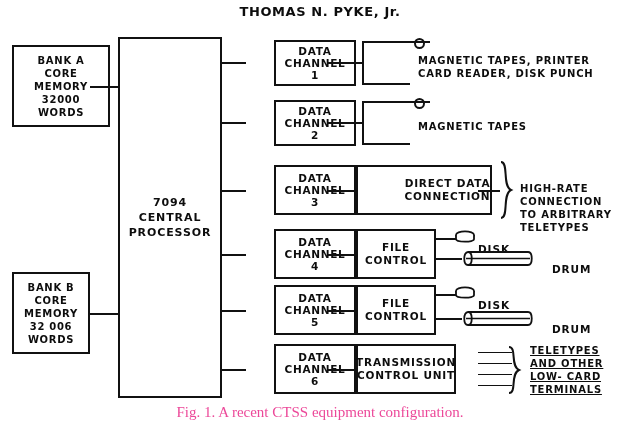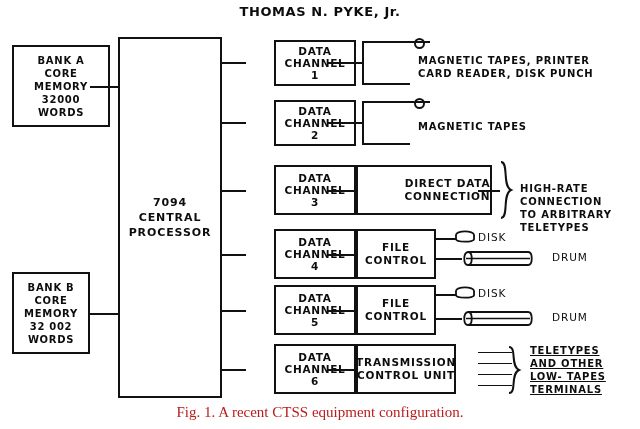--- a/index.html
+++ b/index.html
@@ -37,21 +37,21 @@
   }
 
   .caption {
     position: absolute;
     left: 0;
     top: 404px;
     width: 640px;
     text-align: center;
     font-family: "Liberation Serif", "DejaVu Serif", serif;
     font-size: 15px;
-    color: #b91c1c;
+    color: #ec4899;
   }
 
   
   .box {
     position: absolute;
     box-sizing: border-box;
     border: 2px solid #111111;
     background: #ffffff;
     display: flex;
     flex-direction: column;
@@ -108,24 +108,25 @@
     letter-spacing: 0.8px;
     line-height: 13px;
     color: #0d0d0d;
     white-space: nowrap;
   }
   .rlabel .ln { display: block; }
 
   .dev-label {
     position: absolute;
     font-size: 10.5px;
-    font-weight: normal;
+    font-weight: bold;
     letter-spacing: 0.9px;
     color: #0d0d0d;
     white-space: nowrap;
+    margin-top: 12px;
   }
 
   
   .disk-icon { position: absolute; }
   
   .drum-icon { position: absolute; }
   
   .brace-icon { position: absolute; }
 </style>
 </head>
@@ -140,21 +141,21 @@
     <span class="ln">CORE</span>
     <span class="ln">MEMORY</span>
     <span class="ln">32000</span>
     <span class="ln">WORDS</span>
   </div>
 
   <div class="box memory-box" style="left:12px; top:272px; width:78px; height:82px;">
     <span class="ln">BANK B</span>
     <span class="ln">CORE</span>
     <span class="ln">MEMORY</span>
-    <span class="ln">32 002</span>
+    <span class="ln">32 006</span>
     <span class="ln">WORDS</span>
   </div>
 
   <div class="hline" style="left:90px; top:86px; width:30px;"></div>
   <div class="hline" style="left:90px; top:313px; width:30px;"></div>
 
   <div class="box cpu-box" style="left:118px; top:37px; width:104px; height:361px;">
     <span class="ln">7094</span>
     <span class="ln">CENTRAL</span>
     <span class="ln">PROCESSOR</span>
@@ -279,19 +280,19 @@
   <div class="thinline" style="left:478px; top:352px; width:34px;"></div>
   <div class="thinline" style="left:478px; top:363px; width:34px;"></div>
   <div class="thinline" style="left:478px; top:374px; width:34px;"></div>
   <div class="thinline" style="left:478px; top:385px; width:34px;"></div>
   <svg class="brace-icon" style="left:506px; top:345px;" width="16" height="50" viewBox="0 0 16 50">
     <path d="M3 2 C 11 2, 4 21, 13 25 C 4 29, 11 48, 3 48" fill="none" stroke="#111111" stroke-width="2"></path>
   </svg>
   <div class="rlabel" style="left:530px; top:344px;text-decoration:underline;">
     <span class="ln">TELETYPES</span>
     <span class="ln">AND OTHER</span>
-    <span class="ln">LOW- TAPES</span>
+    <span class="ln">LOW- CARD</span>
     <span class="ln">TERMINALS</span>
   </div>
 
   <div class="caption">Fig. 1. A recent CTSS equipment configuration.</div>
 
 </div>
 
 </body></html>

